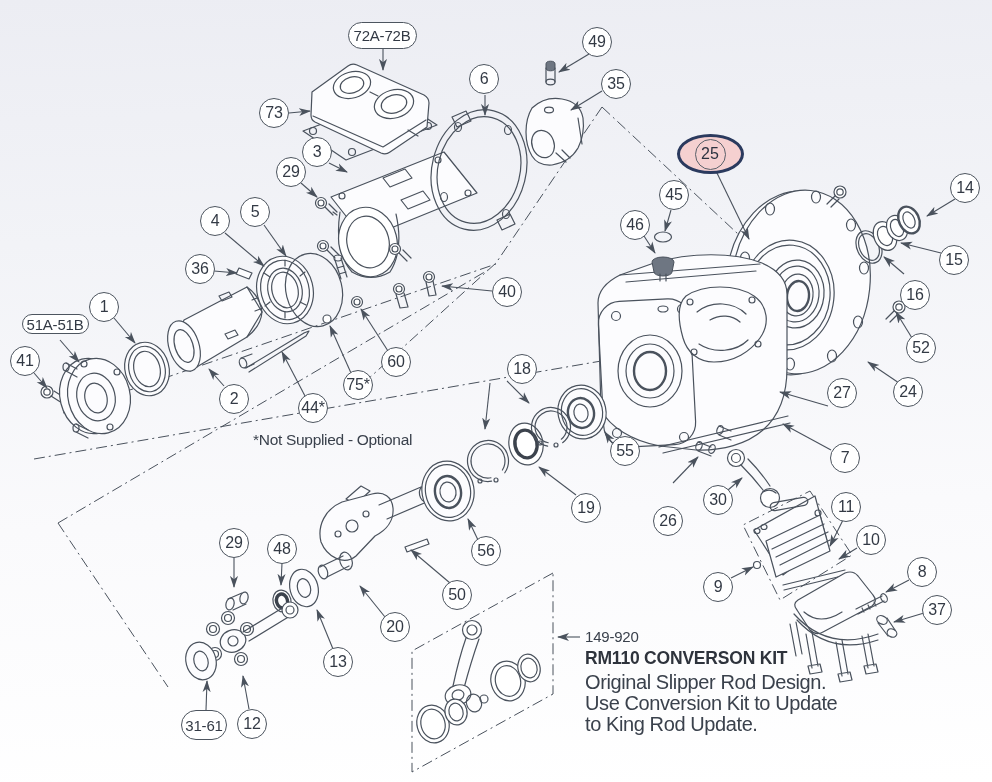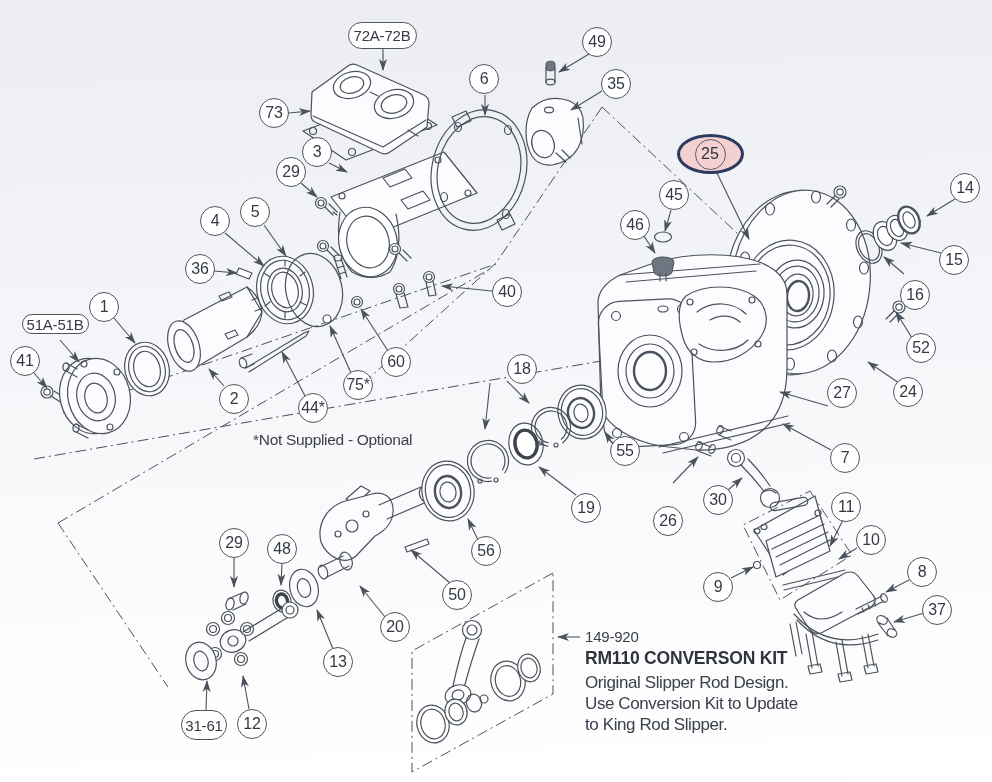--- a/index.html
+++ b/index.html
@@ -44,21 +44,21 @@
     color:#2c3340; font-size:16px;
   }
 
   .note {
     position:absolute; left:253px; top:431px;
     font-size:15.5px; letter-spacing:-0.3px; color:#3a414c;
   }
   .kit { position:absolute; left:585px; top:628px; color:#3a414c; }
   .kit .pn    { font-size:15px; letter-spacing:-0.2px; margin:0 0 3px 0; }
   .kit .title { font-size:17.5px; font-weight:bold; letter-spacing:-0.2px; color:#2e333c; margin:0 0 3px 0; }
-  .kit .line  { font-size:17px; letter-spacing:-0.4px; line-height:21px; }
+  .kit .line  { font-size:20px; letter-spacing:-0.4px; line-height:21px; }
 </style>
 </head>
 <body>
 
 <div class="stage">
 
   <svg class="drawing" width="992" height="782" viewBox="0 0 992 782">
     <defs>
       <marker id="arr" viewBox="0 0 12 9" refX="11" refY="4.5" markerWidth="11" markerHeight="8.5" orient="auto">
         <path d="M0,0.5 L12,4.5 L0,8.5 L3.2,4.5 Z" fill="#4a525d"></path>
@@ -480,16 +480,16 @@
       <div class="balloon" style="width: 30px; height: 30px; left: 237px; top: 709px;">12</div>
     </div>
 
   <div class="note">*Not Supplied - Optional</div>
 
   <div class="kit">
     <div class="pn">149-920</div>
     <div class="title">RM110 CONVERSON KIT</div>
     <div class="line">Original Slipper Rod Design.</div>
     <div class="line">Use Conversion Kit to Update</div>
-    <div class="line">to King Rod Slipper.</div>
+    <div class="line">to King Rod Update.</div>
   </div>
 
 </div>
 
 </body></html>

